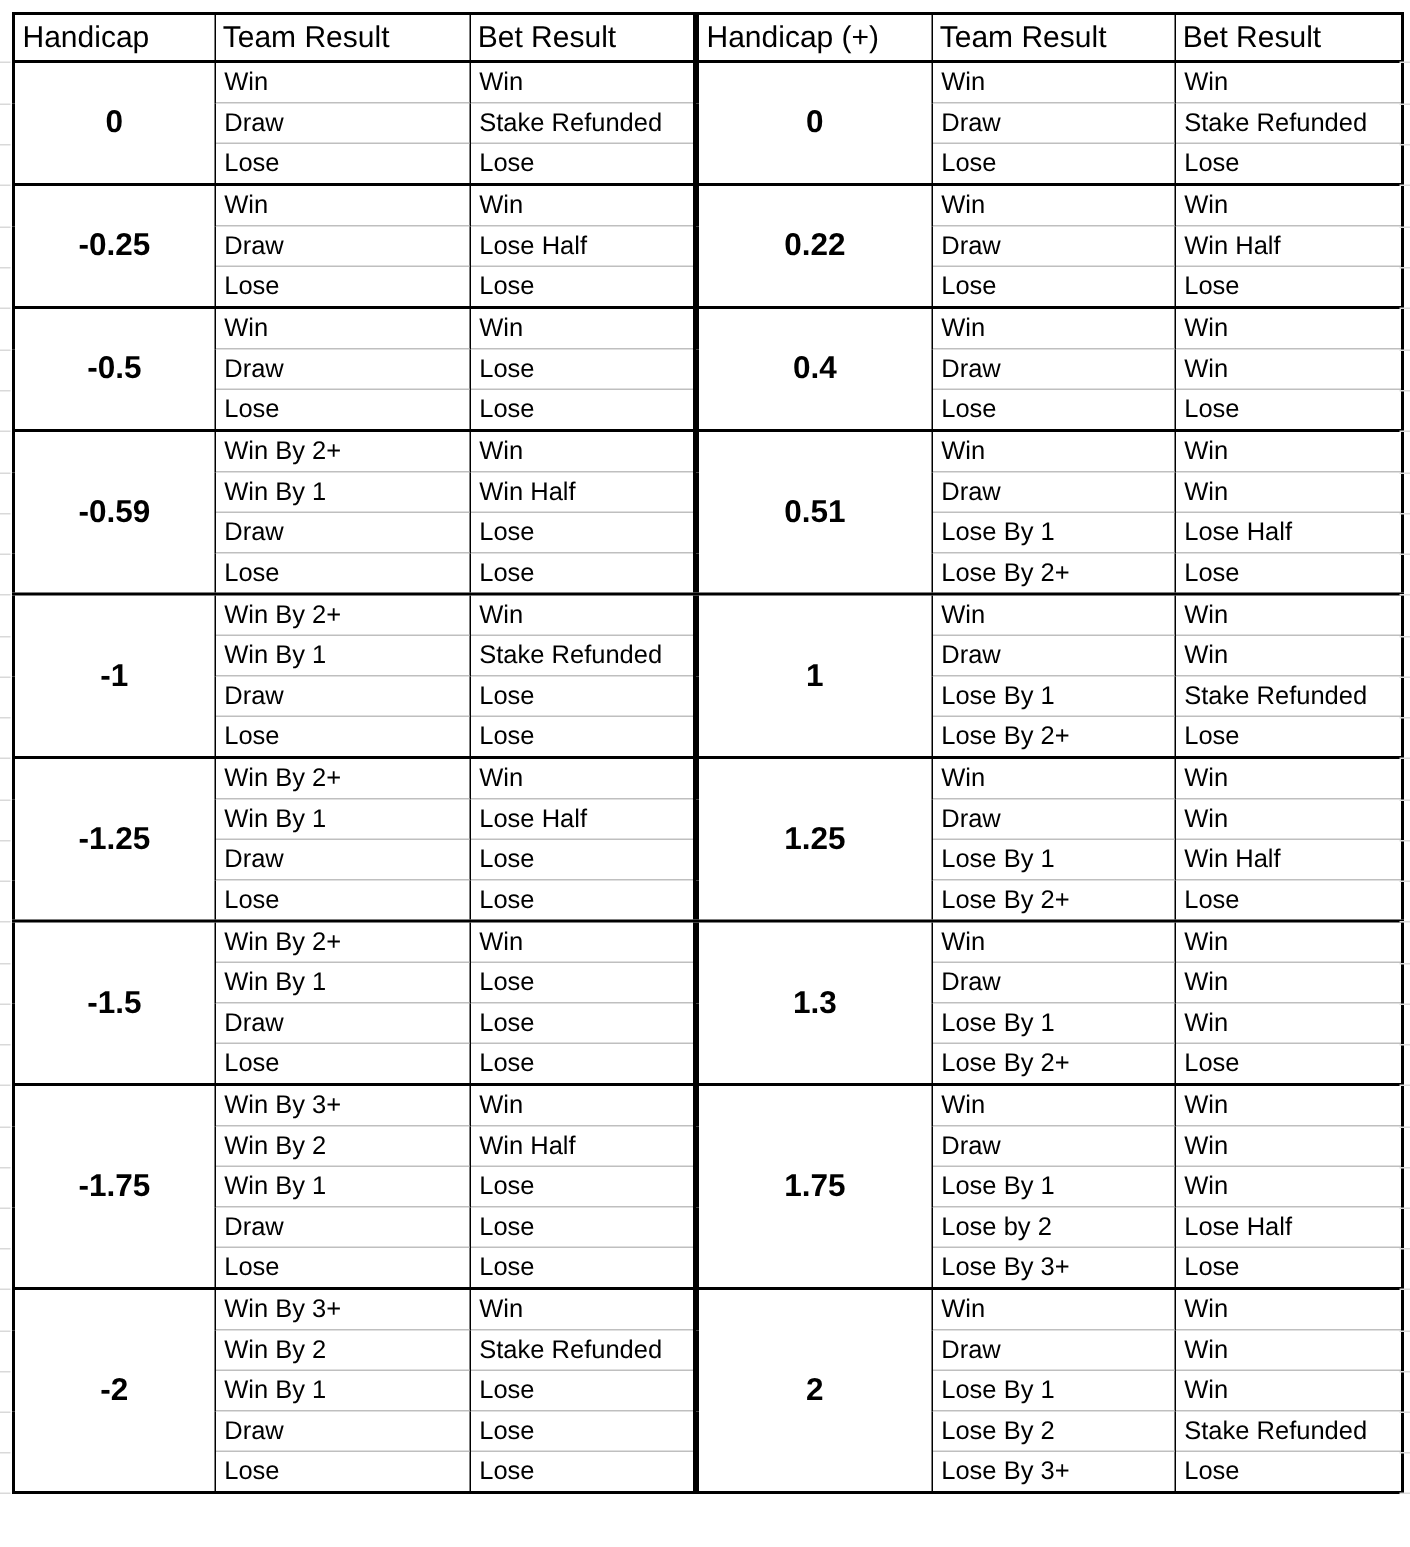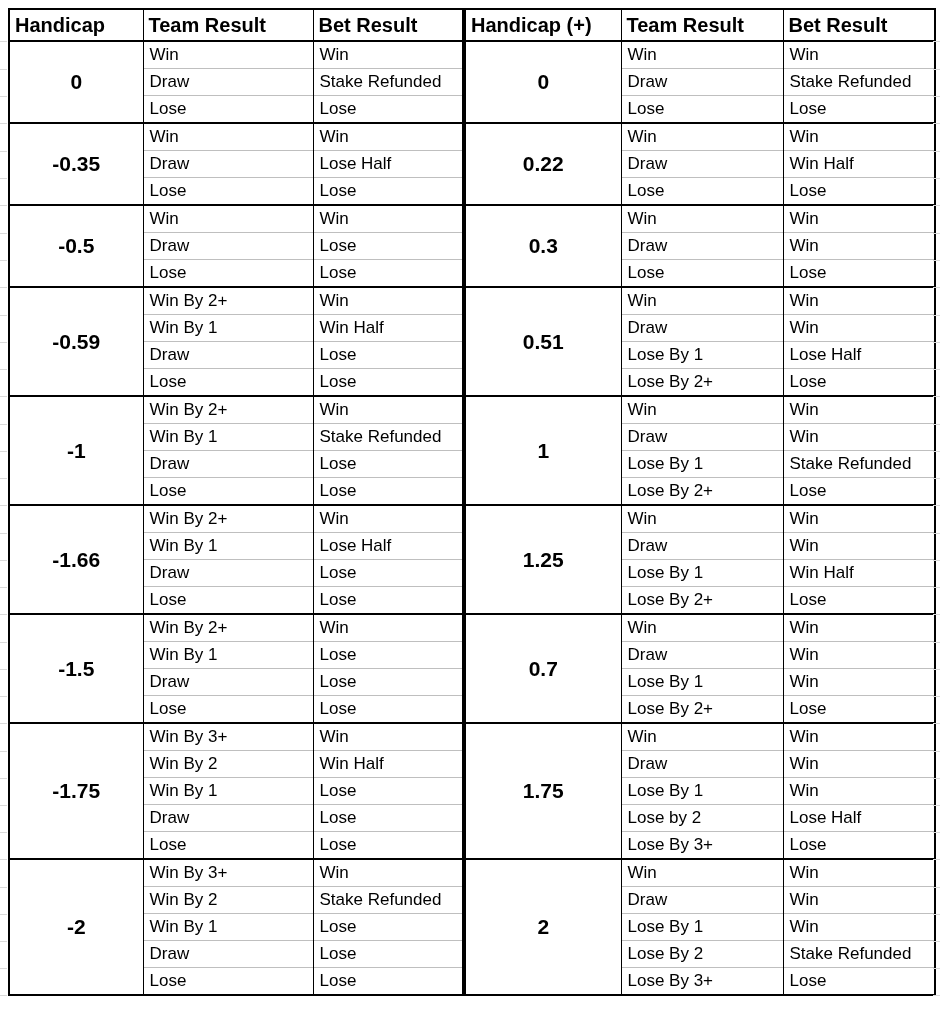--- a/index.html
+++ b/index.html
@@ -23,21 +23,21 @@
     align-items:flex-start;
   }
   table.tbl{
     border-collapse:collapse;
     table-layout:fixed;
     border:2px solid var(--border);
     background:var(--bg);
   }
   table.tbl th{
     font-size:20px;
-    font-weight:bold;
+    font-weight:normal;
     text-align:left;
     vertical-align:middle;
     padding:0 5px;
     height:30px;
     border-bottom:2px solid var(--border);
     white-space:nowrap;
     overflow:hidden;
   }
   table.tbl td{
     vertical-align:middle;
@@ -90,21 +90,21 @@
         </tr>
         <tr>
           <td class="result vline sub">Draw</td>
           <td class="result vline sub">Stake Refunded</td>
         </tr>
         <tr>
           <td class="result vline sub">Lose</td>
           <td class="result vline sub">Lose</td>
         </tr>
         <tr class="group-start">
-          <td rowspan="3" class="handicap">-0.35</td>
+          <td rowspan="3" class="handicap">-0.25</td>
           <td class="result vline">Win</td>
           <td class="result vline">Win</td>
         </tr>
         <tr>
           <td class="result vline sub">Draw</td>
           <td class="result vline sub">Lose Half</td>
         </tr>
         <tr>
           <td class="result vline sub">Lose</td>
           <td class="result vline sub">Lose</td>
@@ -150,21 +150,21 @@
         </tr>
         <tr>
           <td class="result vline sub">Draw</td>
           <td class="result vline sub">Lose</td>
         </tr>
         <tr>
           <td class="result vline sub">Lose</td>
           <td class="result vline sub">Lose</td>
         </tr>
         <tr class="group-start">
-          <td rowspan="4" class="handicap">-1.66</td>
+          <td rowspan="4" class="handicap">-1.25</td>
           <td class="result vline">Win By 2+</td>
           <td class="result vline">Win</td>
         </tr>
         <tr>
           <td class="result vline sub">Win By 1</td>
           <td class="result vline sub">Lose Half</td>
         </tr>
         <tr>
           <td class="result vline sub">Draw</td>
           <td class="result vline sub">Lose</td>
@@ -268,21 +268,21 @@
         </tr>
         <tr>
           <td class="result vline sub">Draw</td>
           <td class="result vline sub">Win Half</td>
         </tr>
         <tr>
           <td class="result vline sub">Lose</td>
           <td class="result vline sub">Lose</td>
         </tr>
         <tr class="group-start">
-          <td rowspan="3" class="handicap">0.3</td>
+          <td rowspan="3" class="handicap">0.4</td>
           <td class="result vline">Win</td>
           <td class="result vline">Win</td>
         </tr>
         <tr>
           <td class="result vline sub">Draw</td>
           <td class="result vline sub">Win</td>
         </tr>
         <tr>
           <td class="result vline sub">Lose</td>
           <td class="result vline sub">Lose</td>
@@ -332,21 +332,21 @@
         </tr>
         <tr>
           <td class="result vline sub">Lose By 1</td>
           <td class="result vline sub">Win Half</td>
         </tr>
         <tr>
           <td class="result vline sub">Lose By 2+</td>
           <td class="result vline sub">Lose</td>
         </tr>
         <tr class="group-start">
-          <td rowspan="4" class="handicap">0.7</td>
+          <td rowspan="4" class="handicap">1.3</td>
           <td class="result vline">Win</td>
           <td class="result vline">Win</td>
         </tr>
         <tr>
           <td class="result vline sub">Draw</td>
           <td class="result vline sub">Win</td>
         </tr>
         <tr>
           <td class="result vline sub">Lose By 1</td>
           <td class="result vline sub">Win</td>

